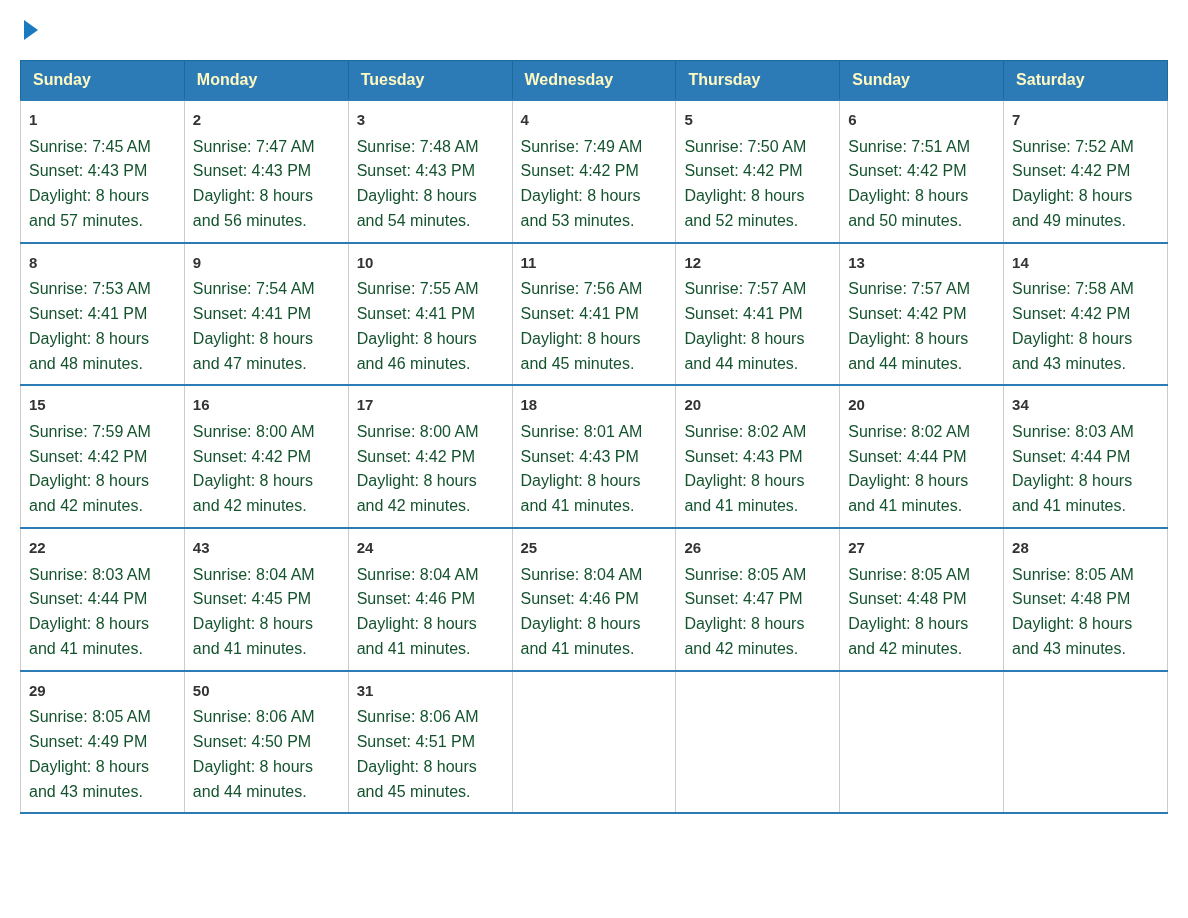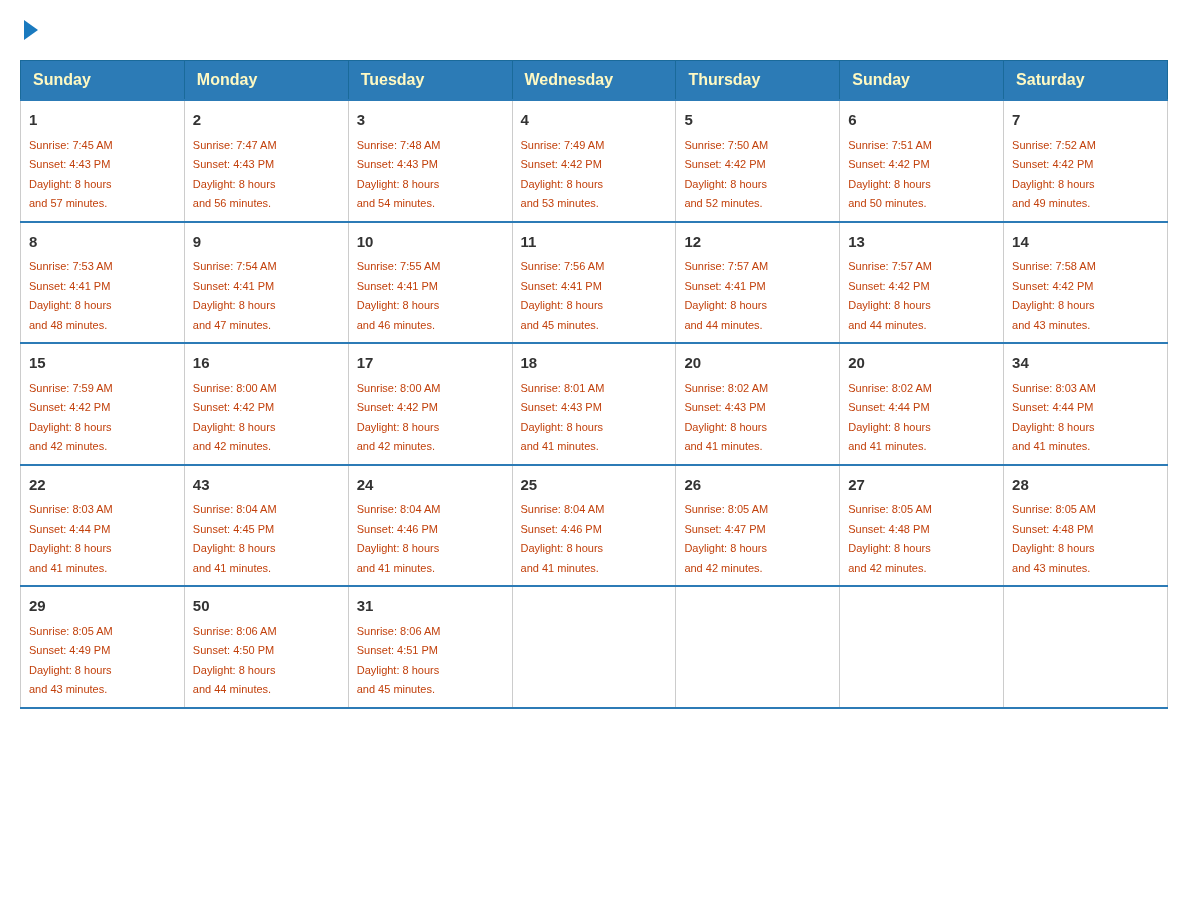--- a/index.html
+++ b/index.html
@@ -85,23 +85,23 @@
     .calendar tr {
       border-bottom: 2px solid #2c7bb6;
     }
     .day-number {
       font-size: 15px;
       font-weight: bold;
       display: block;
       margin-bottom: 3px;
     }
     .day-info {
-      font-size: 11px;
+      font-size: 16px;
       line-height: 1.55;
-      color: #c2410c;
+      color: #14532d;
     }
     .empty-cell {
       background: #fff;
     }
   </style>
 </head>
 <body>
 
 <div class="header">
   <div class="logo">

